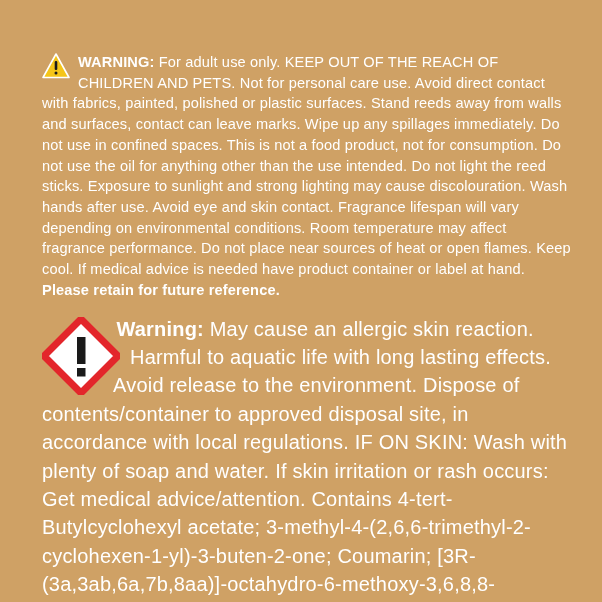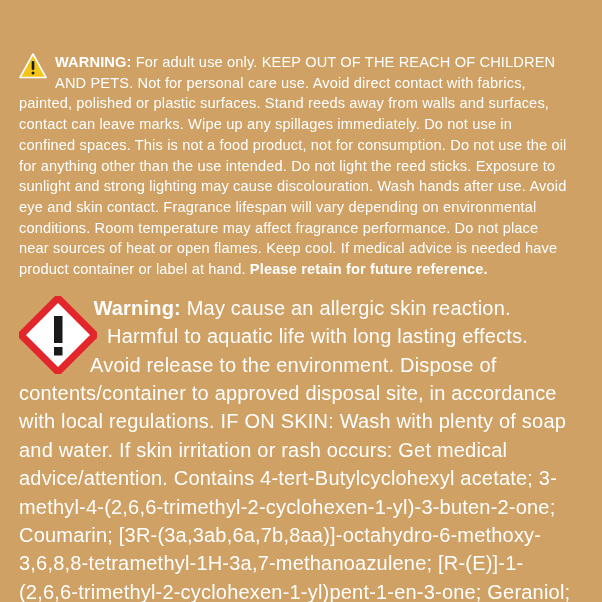--- a/index.html
+++ b/index.html
@@ -12,21 +12,21 @@
     background: #cfa165;
     font-family: "Liberation Sans", sans-serif;
     color: #ffffff;
     overflow: hidden;
   }
   .label {
     position: relative;
     width: 602px;
     height: 492px;
     box-sizing: border-box;
-    padding: 52px 30px 30px 19px;
+    padding: 52px 30px 30px 42px;
   }
 
   
   .block-warning {
     position: relative;
     font-size: 14.6px;
     line-height: 1.42;
     letter-spacing: 0.01em;
     text-align: left;
   }

